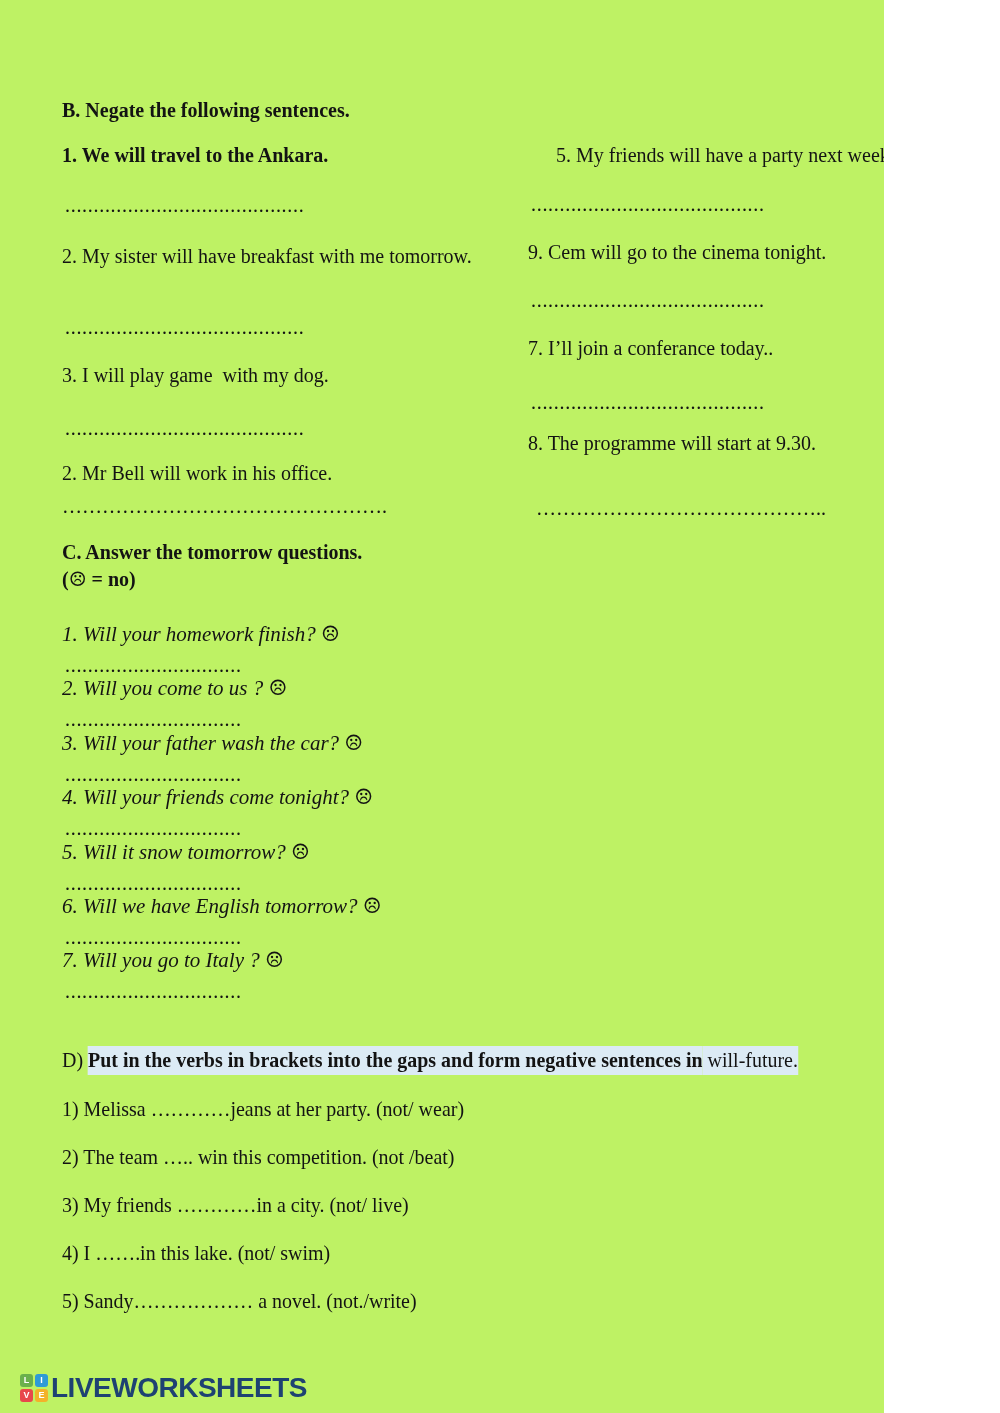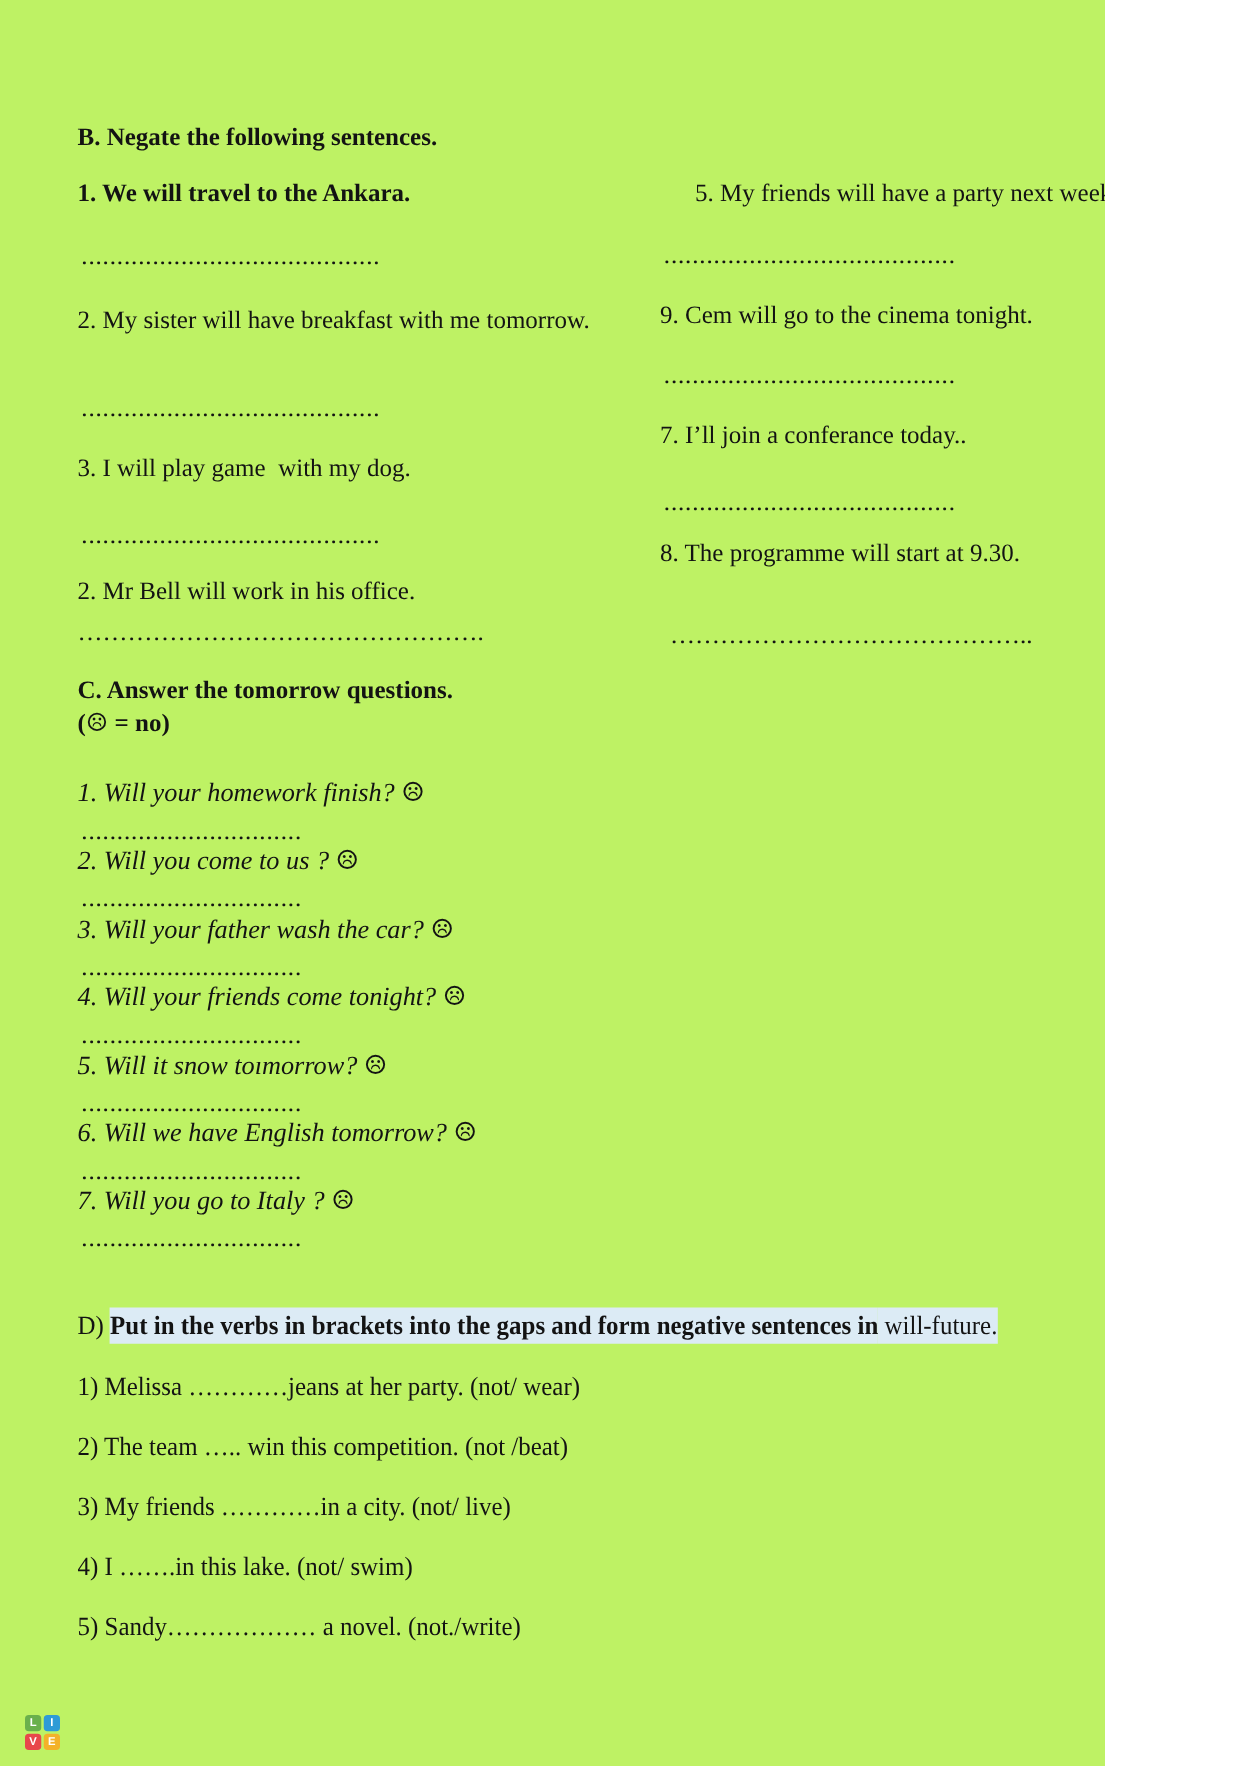--- a/index.html
+++ b/index.html
@@ -161,15 +161,16 @@
     <div class="line d-line d5">5) Sandy……………… a novel. (not./write)</div>
   </div>
 
   <div class="logo">
     <div class="logo-grid">
       <span class="sq sq-l">L</span>
       <span class="sq sq-i">I</span>
       <span class="sq sq-v">V</span>
       <span class="sq sq-e">E</span>
     </div>
+    <div class="logo-text">LIVEWORKSHEETS</div>
   </div>
 
 </div>
 
 </body></html>

